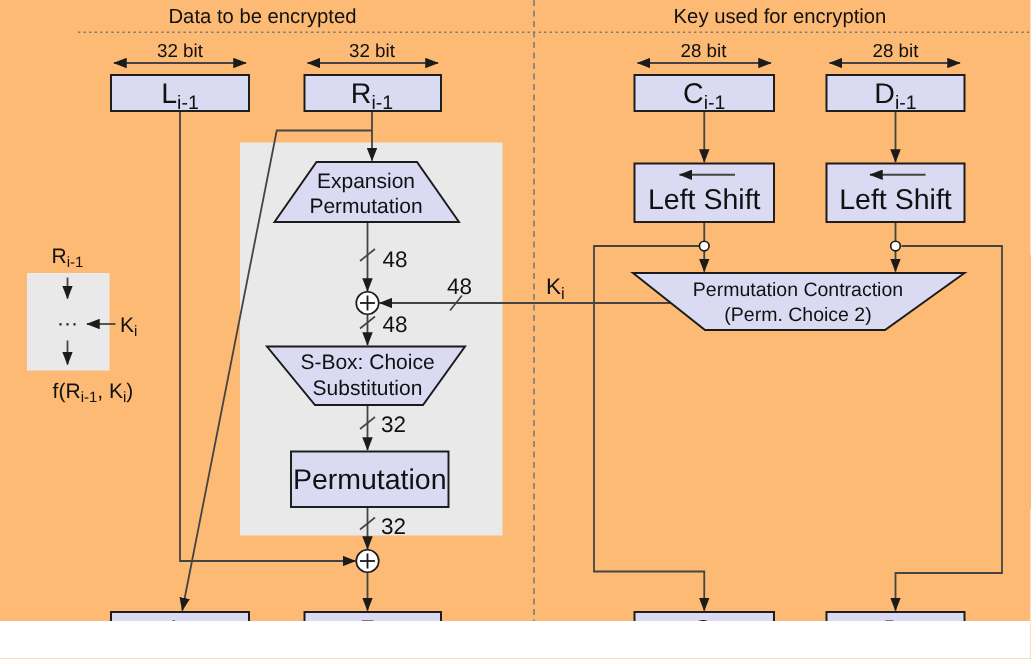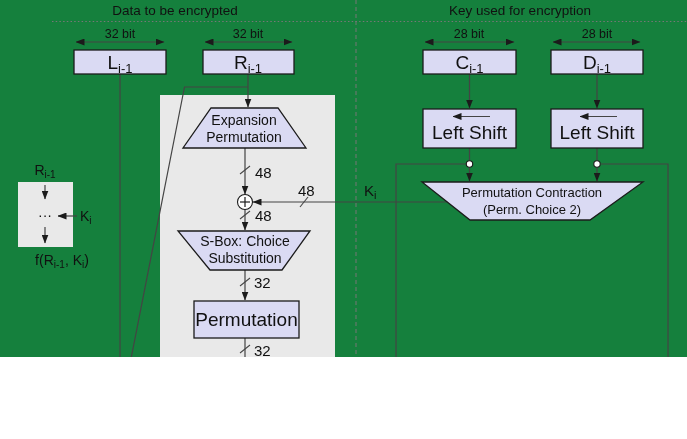--- a/index.html
+++ b/index.html
@@ -1,17 +1,17 @@
 <!DOCTYPE html>
 <html style="--box-fill: #dadaf3; --box-border: #1b1b1b; --panel-fill: #e9e9e9; --line: #444444;"><head>
 <meta charset="utf-8">
 <style>
   html, body { margin:0; padding:0; background:#ffffff; }
   #stage {
-    position:relative; width:687px; height:357px; background:#15803d;
+    position:relative; width:687px; height:414px; background:#fdba74;
     font-family:"Liberation Sans", sans-serif; overflow:hidden;
   }
   svg text { fill:#111; font-family:"Liberation Sans", sans-serif; }
   .box   { fill:var(--box-fill,#dadaf3); stroke:var(--box-border,#1b1b1b); stroke-width:1.3; }
   .panel { fill:var(--panel-fill,#e9e9e9); }
   .wire  { stroke:var(--line,#444); stroke-width:1.2; fill:none; }
   .slash { stroke:var(--line,#444); stroke-width:1.1; fill:none; }
   .guide-dotted { stroke:#777; stroke-width:1; stroke-dasharray:1.5 2.2; fill:none; }
   .guide-dashed { stroke:#777; stroke-width:1; stroke-dasharray:4 3; fill:none; }
   .node  { fill:#ffffff; stroke:var(--box-border,#1b1b1b); stroke-width:1.1; }

